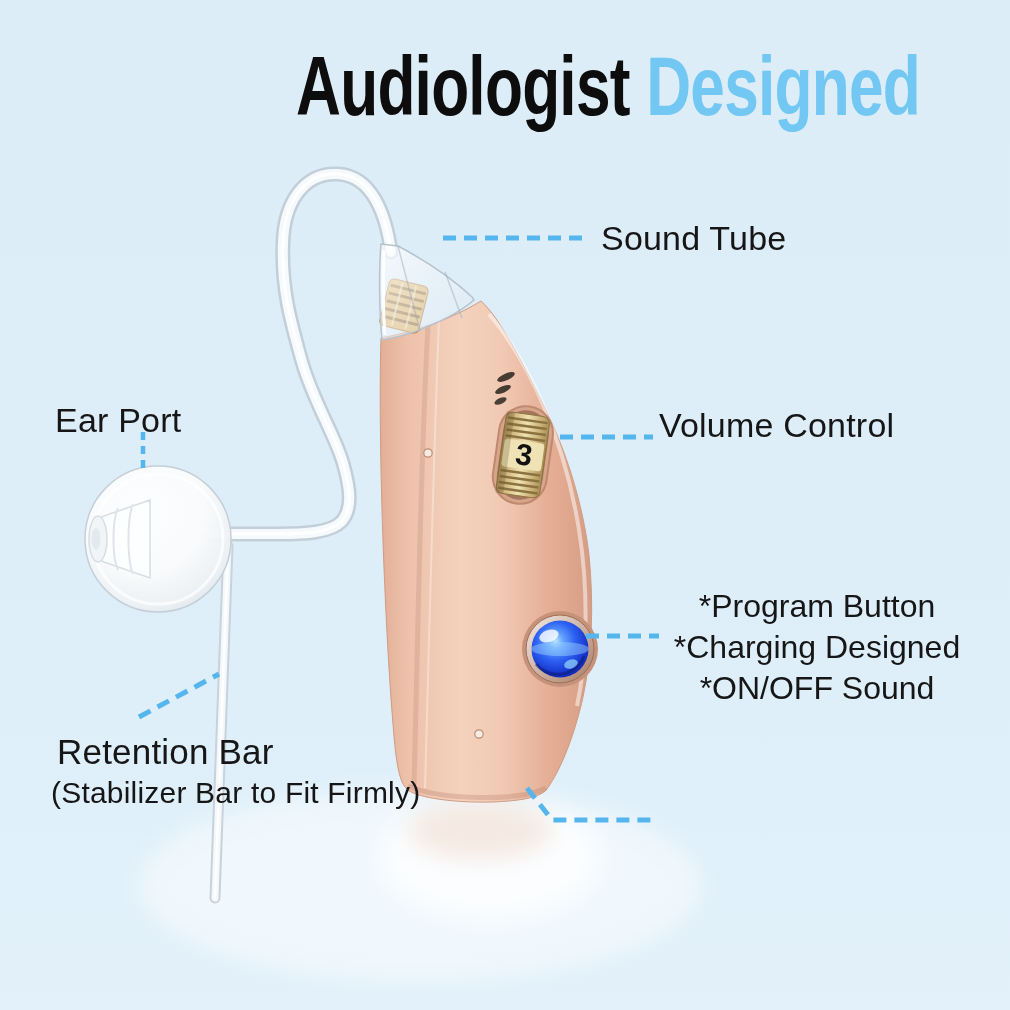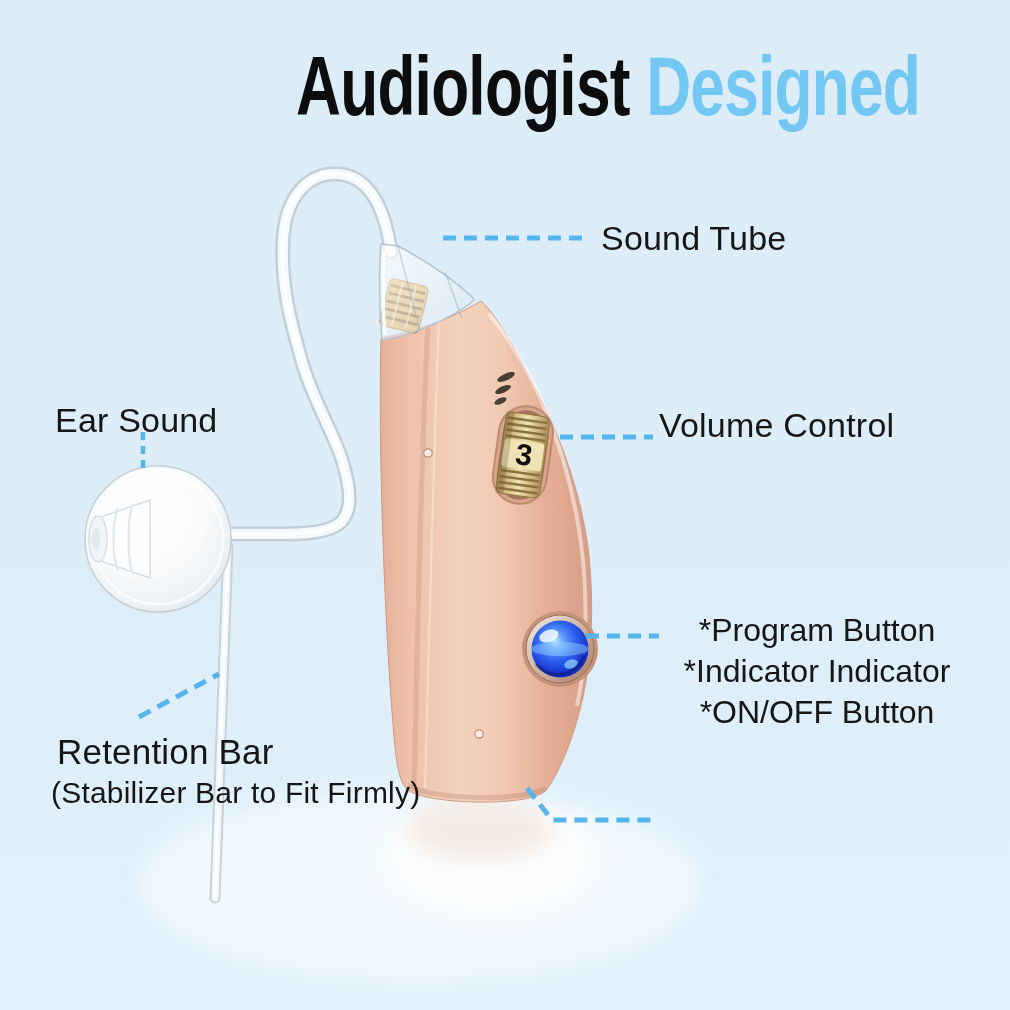--- a/index.html
+++ b/index.html
@@ -14,21 +14,21 @@
     white-space:nowrap;letter-spacing:.2px;
   }
   #title{
     position:absolute;left:205px;top:38px;width:700px;text-align:center;
     font-size:84px;font-weight:700;letter-spacing:-1px;white-space:nowrap;
     transform:scaleX(.74);transform-origin:50% 50%;
   }
   #title .t-black{color:#0d0d0d;}
   #title .t-blue{color:#72C7F3;}
   #program-block{
-    position:absolute;left:664px;top:610px;width:306px;text-align:center;
+    position:absolute;left:664px;top:586px;width:306px;text-align:center;
     color:#161616;font-size:32px;line-height:41px;white-space:nowrap;
   }
   #retention-sub{font-size:30px;}
 </style>
 </head>
 <body>
 
 <div id="stage">
 
   <svg id="art" viewBox="0 0 1010 1010">
@@ -181,28 +181,28 @@
     </g>
   </svg>
 
   <div id="title">
     <span class="t-black">Audiologist</span>
     <span class="t-blue">Designed</span>
   </div>
 
   <div class="label" style="left:601px;top:219px;text-align:center;">Sound Tube</div>
 
-  <div class="label" style="left:55px;top:401px;">Ear Sound</div>
+  <div class="label" style="left:55px;top:401px;">Ear Port</div>
 
   <div class="label" style="left:659px;top:406px;">Volume Control</div>
 
   <div id="program-block">
     <div>*Program Button</div>
-    <div>*Indicator Indicator</div>
-    <div>*ON/OFF Button</div>
+    <div>*Charging Designed</div>
+    <div>*ON/OFF Sound</div>
   </div>
 
   <div class="label" style="left:57px;top:732px;font-size:35px;">Retention Bar</div>
 
   <div class="label" id="retention-sub" style="left:51px;top:776px;">(Stabilizer Bar to Fit Firmly)</div>
 
 
 </div>
 
 </body></html>

